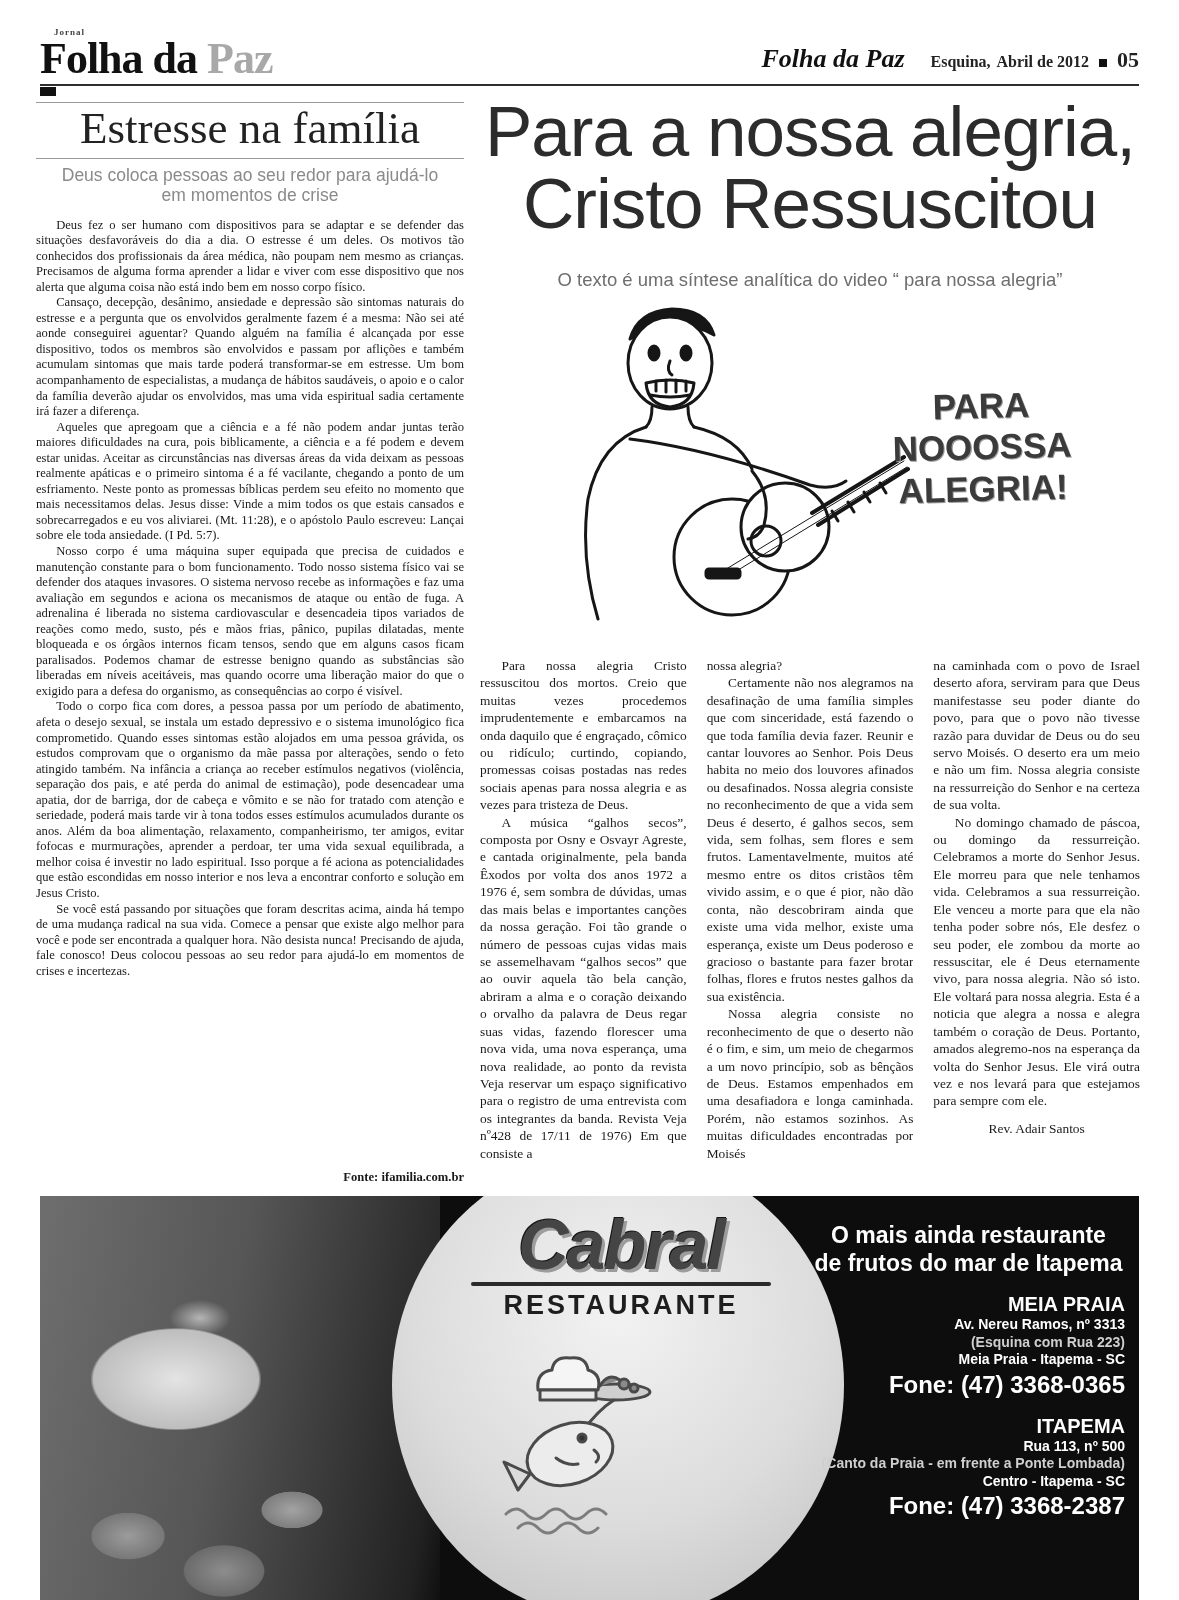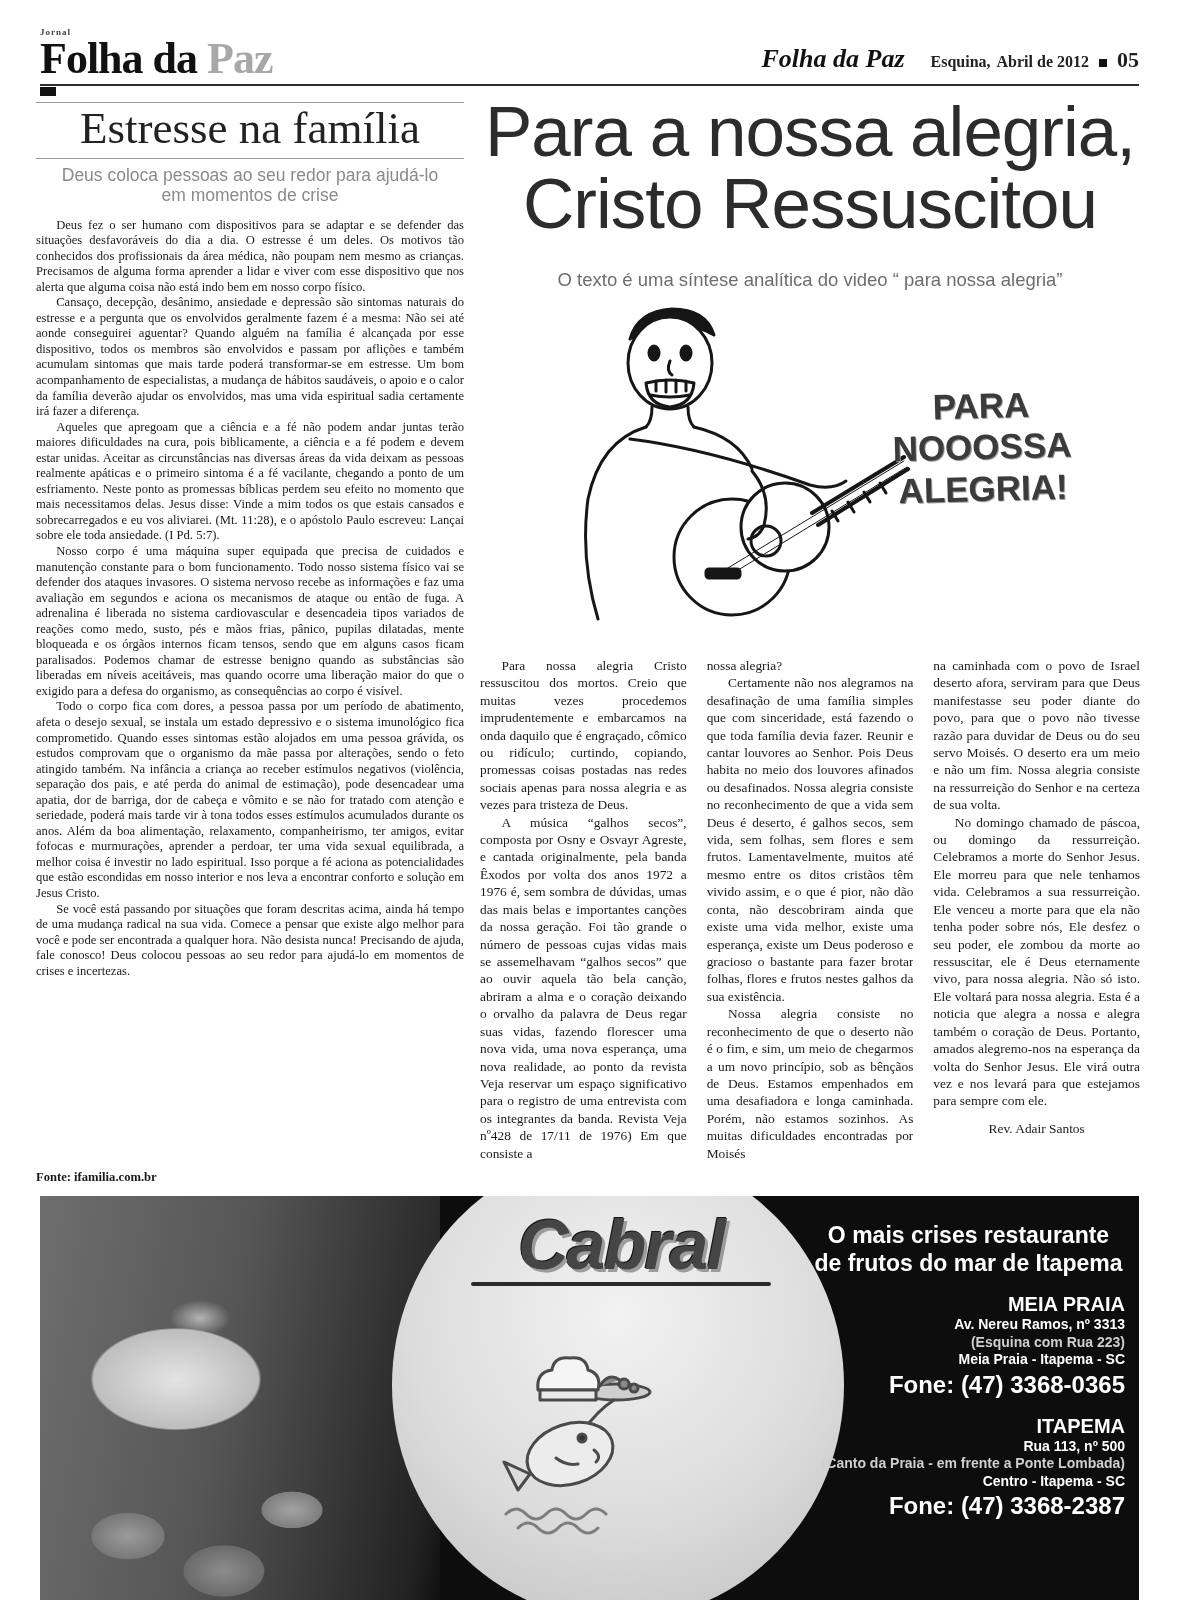--- a/index.html
+++ b/index.html
@@ -2,40 +2,40 @@
 <html><head>
 <meta charset="utf-8">
 <style>
   html,body{margin:0;padding:0;background:#c9c9c9;}
   .page{position:relative;width:1179px;height:1600px;background:#ffffff;margin:0 auto;
         font-family:"Liberation Serif", serif;color:#1a1a1a;overflow:hidden;}
 
   
   .masthead{position:absolute;left:40px;right:40px;top:26px;height:56px;}
   .logo{position:absolute;left:0;top:2px;line-height:1;}
-  .logo .jornal{display:block;font-size:9px;font-weight:bold;color:#444;margin-left:0;letter-spacing:1px;}
+  .logo .jornal{display:block;font-size:9px;font-weight:bold;color:#444;margin-left:14px;letter-spacing:1px;}
   .logo .main{font-size:44px;font-weight:bold;font-family:"Liberation Serif",serif;color:#111;letter-spacing:-1px;}
   .logo .accent{font-size:44px;font-weight:bold;color:#a8a8a8;letter-spacing:-1px;}
   .mast-right{position:absolute;right:0;top:18px;display:flex;align-items:baseline;gap:26px;}
   .mast-right .paper-name{font-size:26px;font-weight:bold;font-style:italic;color:#111;}
   .mast-meta{font-size:16px;font-weight:bold;color:#222;display:flex;align-items:baseline;gap:6px;}
   .mast-meta .sq{width:8px;height:8px;background:#111;display:inline-block;margin:0 4px;}
   .mast-meta .pageno{font-size:22px;font-weight:bold;}
   .mast-rule{position:absolute;left:40px;right:40px;top:84px;border-top:2px solid #2e2e2e;}
   .mast-notch{position:absolute;left:40px;top:87px;width:16px;height:9px;background:#111;}
 
   
   .left-article{position:absolute;left:36px;top:102px;width:428px;}
   .la-titlebox{border-top:1px solid #9a9a9a;border-bottom:1px solid #9a9a9a;text-align:center;padding:2px 0 6px 0;}
   .la-title{font-size:45px;font-weight:normal;color:#222;letter-spacing:0px;line-height:1.05;}
   .la-sub{margin-top:6px;text-align:center;color:#8a8a8a;font-size:17.5px;line-height:1.15;
           font-family:"Liberation Sans",sans-serif;padding:0 18px;}
   .la-body{margin-top:12px;height:950px;overflow:hidden;font-size:12.6px;line-height:1.235;text-align:justify;}
   .la-body p{margin:0;text-indent:1.6em;}
-  .la-source{text-align:left;font-size:12.6px;font-weight:bold;margin-top:2px;}
+  .la-source{text-align:right;font-size:12.6px;font-weight:bold;margin-top:2px;}
 
   
   .right-article{position:absolute;left:480px;top:96px;width:660px;}
   .ra-title{font-family:"Liberation Sans",sans-serif;font-weight:300;text-align:center;
             font-size:71px;line-height:1.02;color:#2c2c2c;letter-spacing:-1px;}
   .ra-sub{margin-top:28px;text-align:center;color:#6e6e6e;font-size:18.5px;font-family:"Liberation Sans",sans-serif;}
   .ra-illu{position:relative;height:352px;margin-top:8px;}
   .ra-illu svg{position:absolute;left:0;top:0;}
   .ra-caption{position:absolute;right:18px;top:86px;width:280px;text-align:center;
               font-family:"Liberation Sans",sans-serif;font-weight:bold;color:#3b3b3b;
@@ -188,20 +188,21 @@
       </div>
     </div>
   </div>
 
   <div class="ad">
     <div class="ad-photo"></div>
     <div class="ad-ellipse"></div>
     <div class="ad-brand">
       <div class="brand">Cabral</div>
       <div class="brand-rule"></div>
+      <div class="brand-sub">RESTAURANTE</div>
     </div>
     <svg class="ad-chef" width="200" height="200" viewBox="0 0 200 200">
       <g stroke="#4a4a4a" stroke-width="3" fill="none" stroke-linecap="round" stroke-linejoin="round">
 
         <ellipse cx="138" cy="46" rx="34" ry="8" fill="#cfcfcf"></ellipse>
         <path d="M122 40 q8 -14 20 -6" fill="#8a8a8a"></path>
         <circle cx="146" cy="38" r="5" fill="#8a8a8a"></circle>
         <circle cx="156" cy="42" r="4" fill="#8a8a8a"></circle>
 
         <path d="M104 86 Q120 64 136 54"></path>
@@ -216,21 +217,21 @@
         <circle cx="104" cy="92" r="4" fill="#333"></circle>
         <path d="M116 104 q8 6 2 12"></path>
         <path d="M78 112 q10 8 22 6"></path>
 
         <path d="M28 168 q10 -10 20 0 t20 0 t20 0 t20 0 t20 0" stroke="#7d7d7d"></path>
         <path d="M40 182 q10 -10 20 0 t20 0 t20 0 t20 0" stroke="#7d7d7d"></path>
       </g>
     </svg>
     <div class="ad-right">
       <div class="ad-headline">
-        <div>O mais crises restaurante</div>
+        <div>O mais ainda restaurante</div>
         <div>de frutos do mar  de Itapema</div>
       </div>
       <div class="ad-loc">
         <div class="loc-name">MEIA PRAIA</div>
         <div class="loc-line">Av. Nereu Ramos, nº 3313</div>
         <div class="loc-line paren">(Esquina com Rua 223)</div>
         <div class="loc-line">Meia Praia - Itapema - SC</div>
         <div class="loc-phone">Fone: (47)  3368-0365</div>
       </div>
       <div class="ad-loc">

